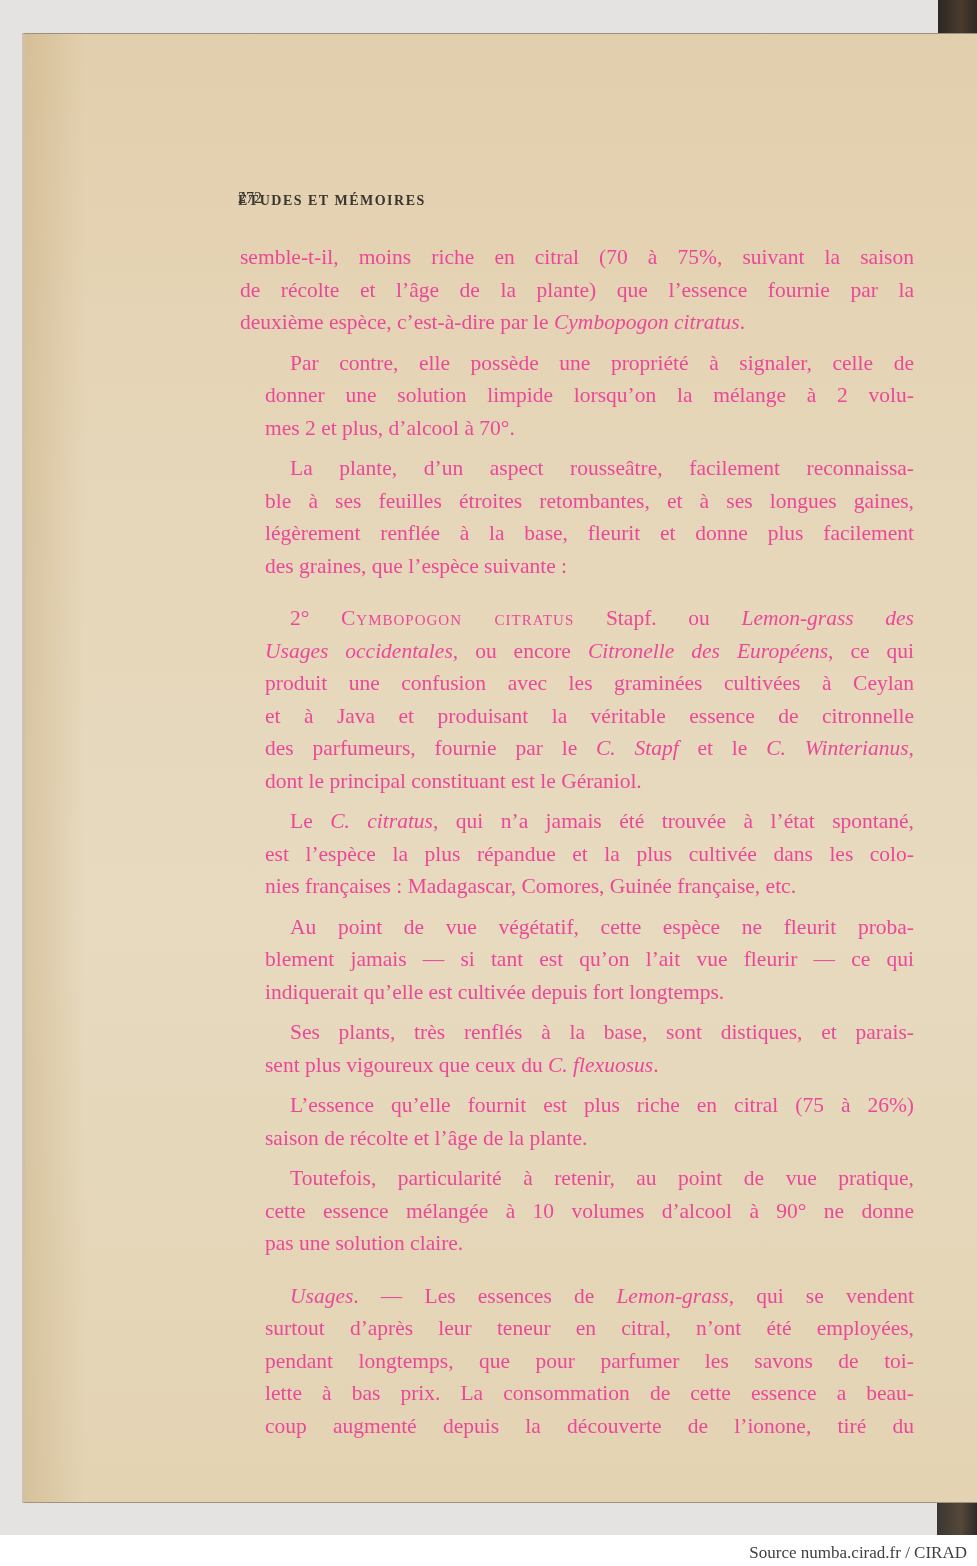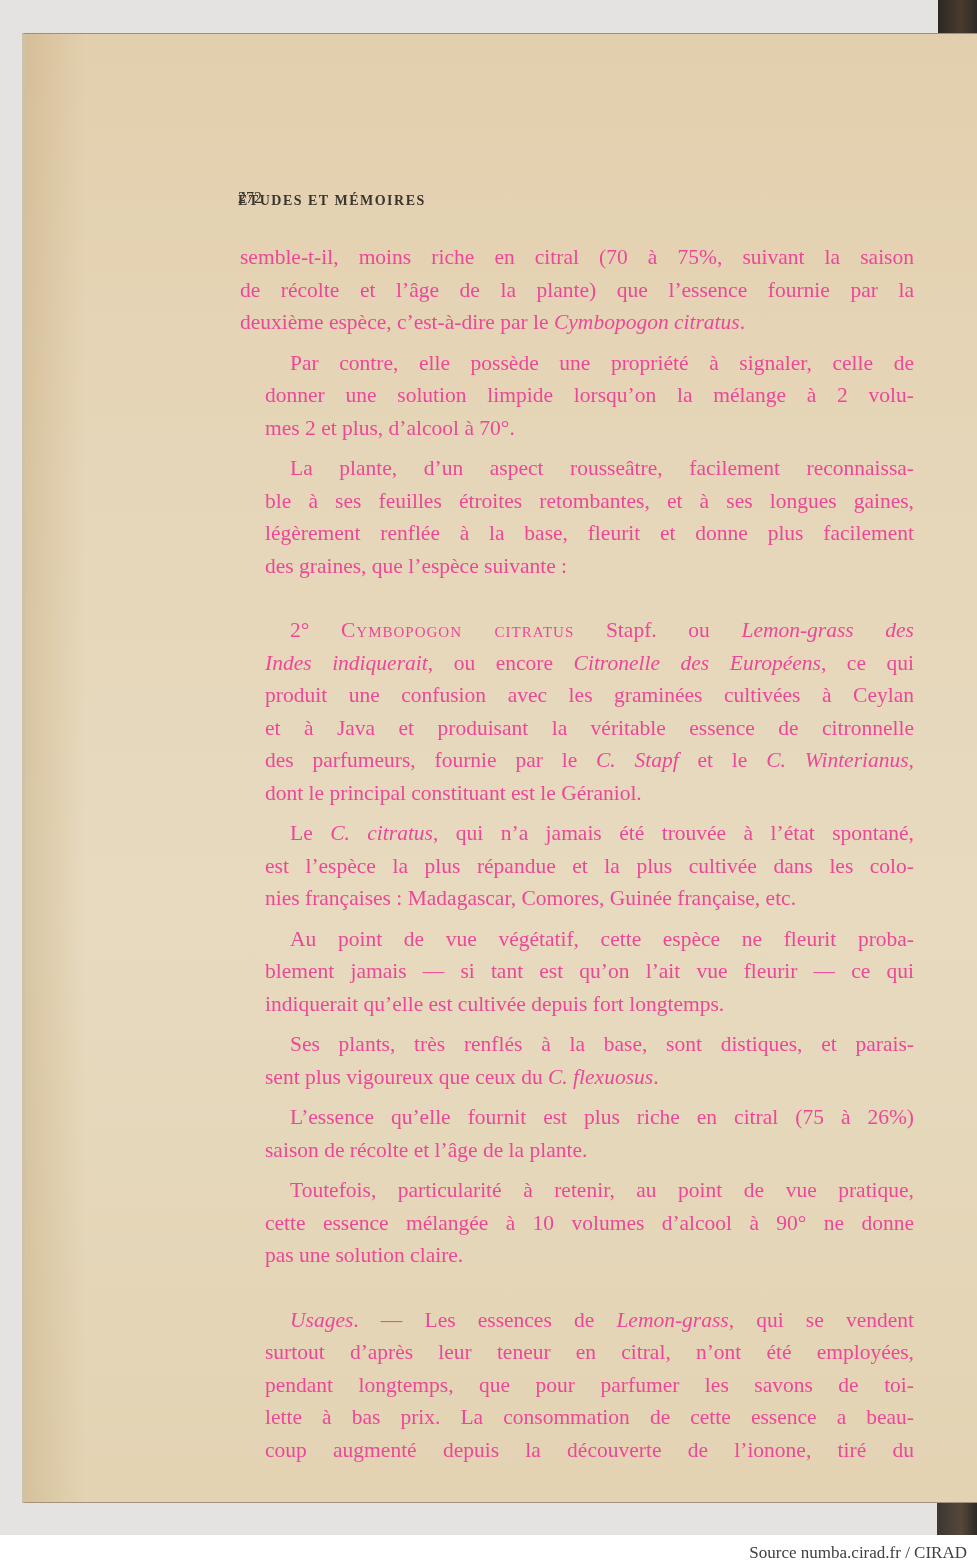--- a/index.html
+++ b/index.html
@@ -43,21 +43,21 @@
   }
   .text-block {
     position:absolute; left:240px; top:241px; width:674px;
     color:#ec4899;
     font-family:"Liberation Serif", serif;
     font-size:21.5px;
     line-height:32.5px;
   }
   .para { margin:0 0 8px 0; text-indent:25px; text-align:justify; text-align-last:left; }
   .para.first { text-indent:0; }
-  .para.gap { margin-top:32px; }
+  .para.gap { margin-top:20px; }
   .line { display:block; white-space:nowrap; text-align:justify; text-align-last:justify; }
   .line.last { text-align-last:left; }
   .line.indent { padding-left:25px; }
   i { font-style:italic; }
   .sc { font-variant:small-caps; letter-spacing:1px; }
   .source {
     position:absolute; right:10px; top:1543px;
     font-family:Liberation Serif, serif; font-size:17px; color:#404040;
   }
 </style>
@@ -87,21 +87,21 @@
       <span class="line last">mes 2 et plus, d’alcool à 70°.</span>
     </div>
     <div class="para">
       <span class="line indent">La plante, d’un aspect rousseâtre, facilement reconnaissa-</span>
       <span class="line">ble à ses feuilles étroites retombantes, et à ses longues gaines,</span>
       <span class="line">légèrement renflée à la base, fleurit et donne plus facilement</span>
       <span class="line last">des graines, que l’espèce suivante :</span>
     </div>
     <div class="para gap">
       <span class="line indent">2° <span class="sc">Cymbopogon citratus</span> Stapf. ou <i>Lemon-grass des</i></span>
-      <span class="line"><i>Indes indiquerait</i>, ou encore <i>Citronelle des Européens</i>, ce qui</span>
+      <span class="line"><i>Usages occidentales</i>, ou encore <i>Citronelle des Européens</i>, ce qui</span>
       <span class="line">produit une confusion avec les graminées cultivées à Ceylan</span>
       <span class="line">et à Java et produisant la véritable essence de citronnelle</span>
       <span class="line">des parfumeurs, fournie par le <i>C. Stapf</i> et le <i>C. Winterianus</i>,</span>
       <span class="line last">dont le principal constituant est le Géraniol.</span>
     </div>
     <div class="para">
       <span class="line indent">Le <i>C. citratus</i>, qui n’a jamais été trouvée à l’état spontané,</span>
       <span class="line">est l’espèce la plus répandue et la plus cultivée dans les colo-</span>
       <span class="line last">nies françaises : Madagascar, Comores, Guinée française, etc.</span>
     </div>

